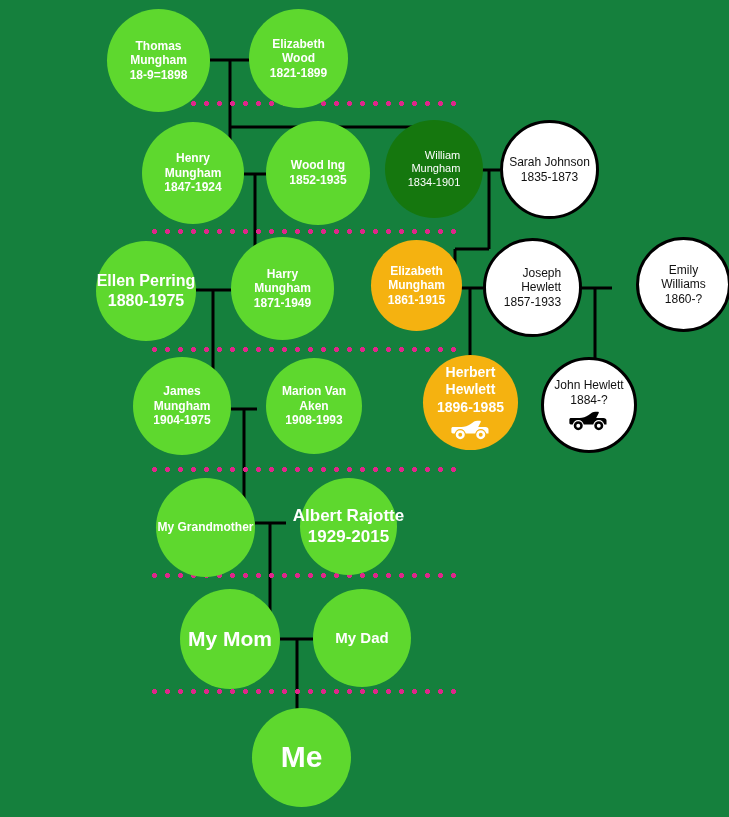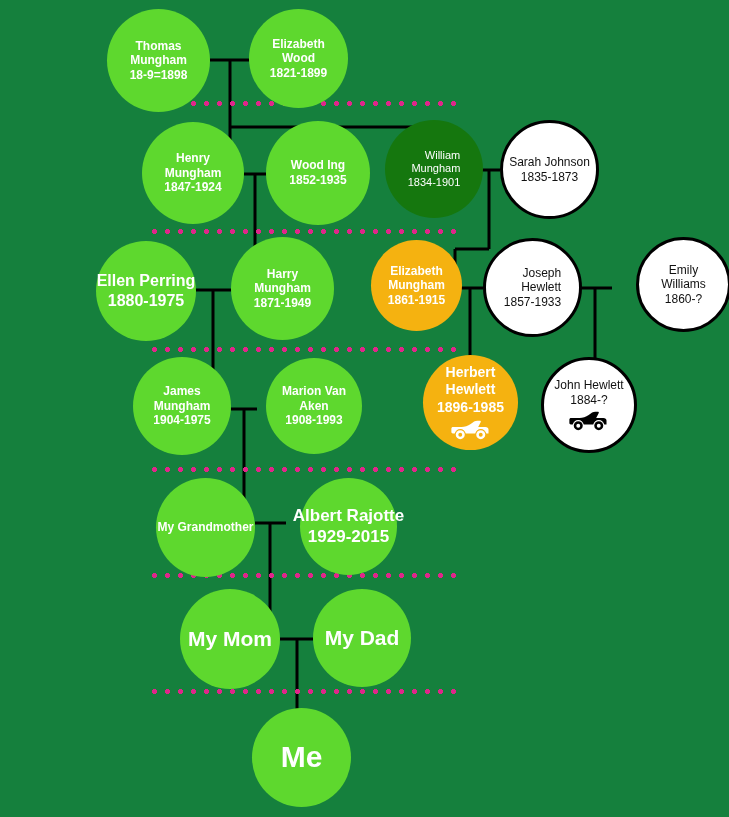--- a/index.html
+++ b/index.html
@@ -248,21 +248,21 @@
       <span class="lines">
         <span class="ln">Albert Rajotte</span>
         <span class="ln">1929-2015</span>
       </span>
     </div>
     <div class="node fill-green" style="left: 180px; top: 589px; width: 100px; height: 100px; font-size: 21px;">
       <span class="lines">
         <span class="ln">My Mom</span>
       </span>
     </div>
-    <div class="node fill-green" style="left: 313px; top: 589px; width: 98px; height: 98px; font-size: 21px;">
+    <div class="node fill-green" style="left: 313px; top: 589px; width: 98px; height: 98px; font-size: 15px;">
       <span class="lines">
         <span class="ln">My Dad</span>
       </span>
     </div>
     <div class="node fill-green" style="left: 252px; top: 708px; width: 99px; height: 99px; font-size: 30px;">
       <span class="lines">
         <span class="ln">Me</span>
       </span>
     </div>
   </div>

